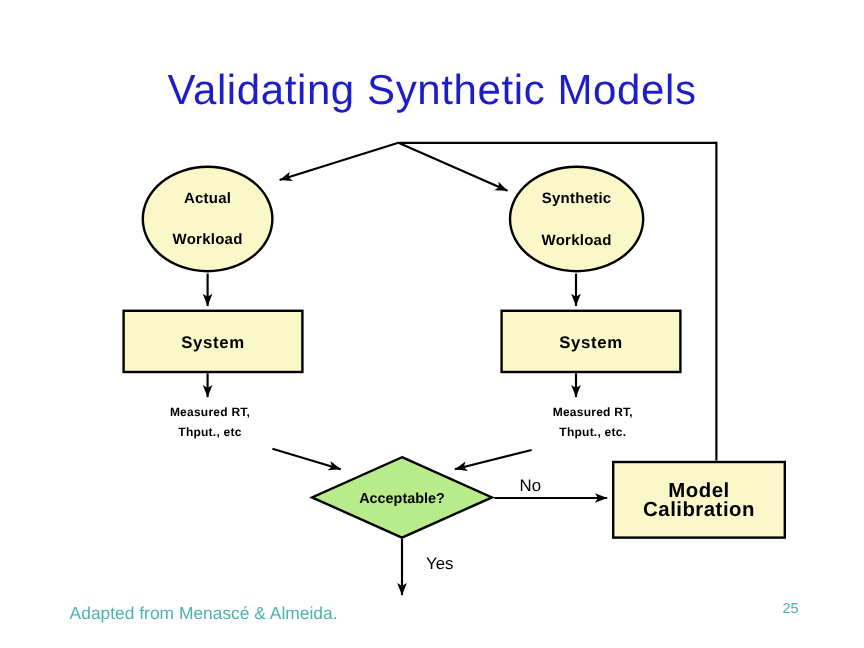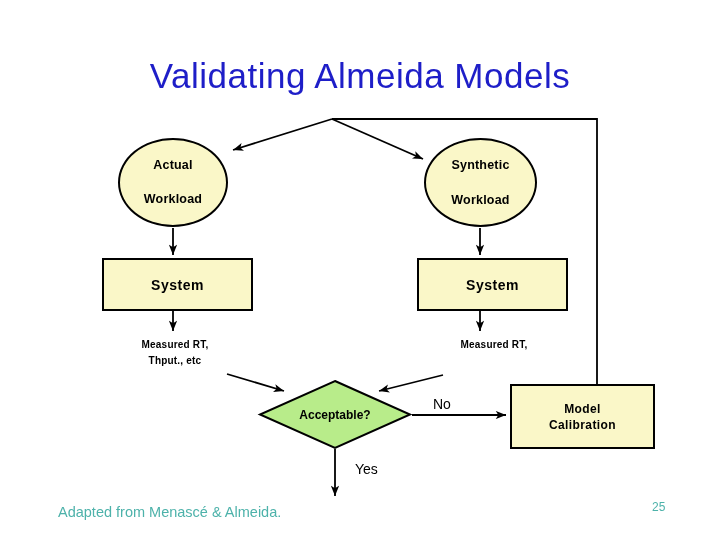--- a/index.html
+++ b/index.html
@@ -31,21 +31,21 @@
     background: var(--c-node-fill, #FAF7C8);
     border: 2px solid var(--c-stroke, #000);
     display: flex; flex-direction: column;
     align-items: center; justify-content: center;
     font-weight: bold;
     color: var(--c-text, #000);
     text-align: center;
   }
   .ellipse { border-radius: 50%; font-size: 12.5px; line-height: 15px; letter-spacing: 0.2px; }
   .rect { font-size: 14px; letter-spacing: 0.5px; }
-  .rect2 { font-size: 12px; line-height: 16px; letter-spacing: 0.4px; }
+  .rect2 { font-size: 17px; line-height: 16px; letter-spacing: 0.4px; }
   .txt {
     position: absolute;
     text-align: center;
     font-weight: bold;
     font-size: 10px;
     line-height: 15.5px;
     letter-spacing: 0.2px;
     color: var(--c-text, #000);
   }
   .decision-label {
@@ -71,21 +71,21 @@
     top: 500px; left: 652px;
     font-size: 12px;
     color: var(--c-footer, #4DB2AA);
   }
 </style>
 </head>
 <body>
 
 <div class="stage">
 
-  <div class="slide-title">Validating Almeida Models</div>
+  <div class="slide-title">Validating Synthetic Models</div>
 
   <svg class="connectors" width="720" height="540" viewBox="0 0 720 540">
     <defs>
       <marker id="arw" viewBox="0 0 10 8" refX="9.6" refY="4" markerWidth="11" markerHeight="8.8" markerUnits="userSpaceOnUse" orient="auto">
         <path class="arrowhead" d="M0.3,0.3 L9.6,4 L0.3,7.7 L2.6,4 Z"></path>
       </marker>
     </defs>
 
     <line x1="332" y1="119" x2="233" y2="150" marker-end="url(#arw)"></line>
     <line x1="332" y1="119" x2="423" y2="159" marker-end="url(#arw)"></line>
@@ -124,20 +124,21 @@
     <div>System</div>
   </div>
 
   <div class="txt" style="left:115px; top:337px; width:120px;">
     <div>Measured RT,</div>
     <div>Thput., etc</div>
   </div>
 
   <div class="txt" style="left:434px; top:337px; width:120px;">
     <div>Measured RT,</div>
+    <div>Thput., etc.</div>
   </div>
 
   <div class="decision-label">Acceptable?</div>
 
   <div class="edge-label" style="left:433px; top:396px;">No</div>
 
   <div class="edge-label" style="left:355px; top:461px;">Yes</div>
 
   <div class="node rect2" style="left:510px; top:384px; width:145px; height:65px;">
     <div>Model</div>

